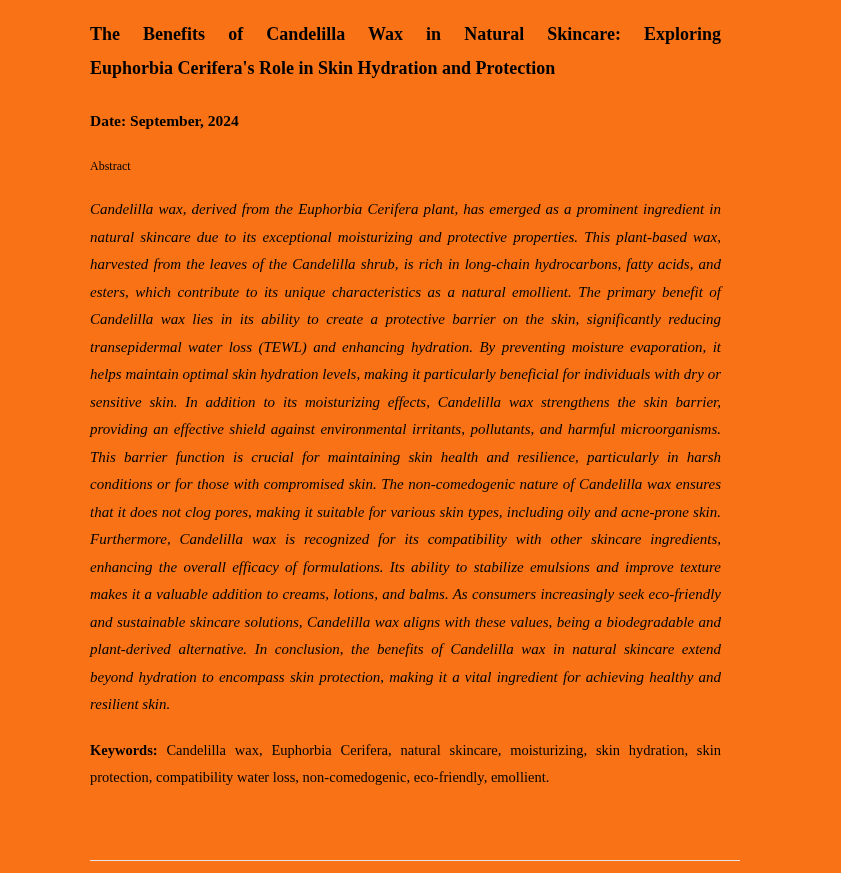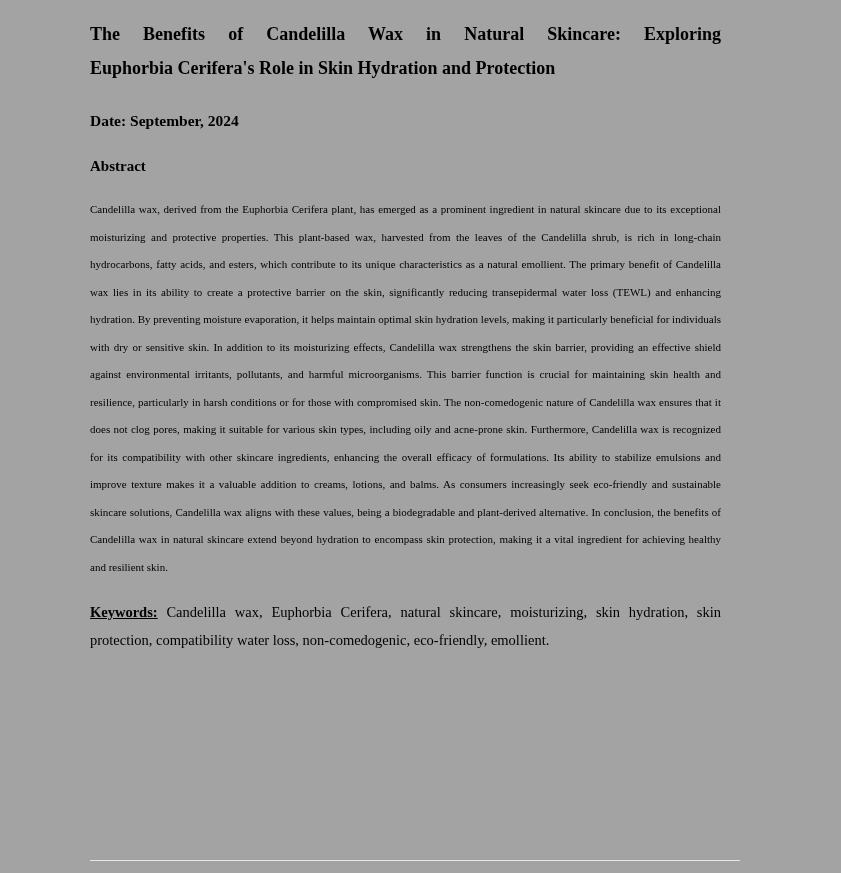--- a/index.html
+++ b/index.html
@@ -11,21 +11,21 @@
     width: 841px;
     height: 873px;
     font-family: "Liberation Serif", "DejaVu Serif", serif;
     color: #000000;
     overflow: hidden;
   }
   .page {
     position: relative;
     width: 841px;
     height: 873px;
-    background: #a3a3a3;
+    background: #f97316;
   }
   .content {
     position: absolute;
     left: 90px;
     top: 0;
     width: 631px;
   }
   .title {
     margin: 17px 0 0 0;
     font-size: 18px;
@@ -47,39 +47,39 @@
     line-height: 17px;
   }
   .date {
     margin-top: 26px;
     font-size: 15.5px;
     font-weight: 700;
     line-height: 20px;
   }
   .abstract-heading {
     margin: 26px 0 0 0;
-    font-size: 15px;
-    font-weight: 700;
+    font-size: 12px;
+    font-weight: 400;
     line-height: 18px;
   }
   .abstract-body {
     margin: 21px 0 16px 0;
-    font-size: 11px;
+    font-size: 15px;
     line-height: 27.5px;
     text-align: justify;
+    font-style: italic;
   }
   .keywords {
     margin: 18px 0 0 0;
     font-size: 14.5px;
     line-height: 27.5px;
     text-align: justify;
   }
   .kw-label {
     font-weight: 700;
-    text-decoration: underline;
   }
   .bottom-rule {
     position: absolute;
     left: 90px;
     top: 860px;
     width: 650px;
     height: 1px;
     background: #e6e6e6;
   }
 </style>

